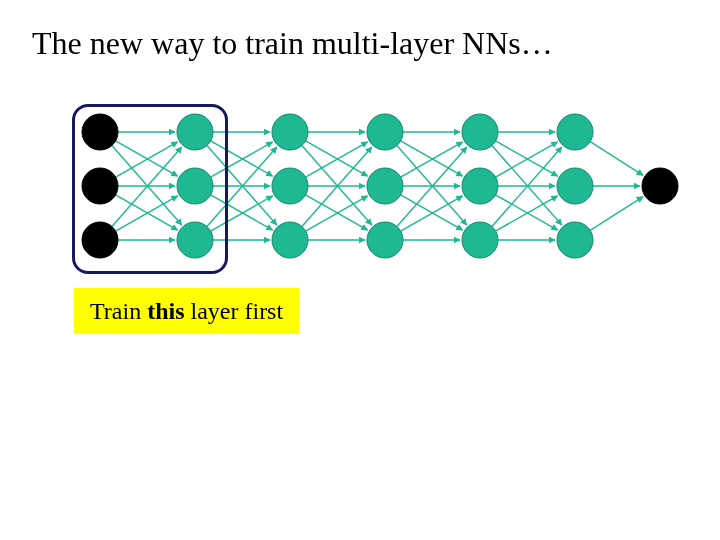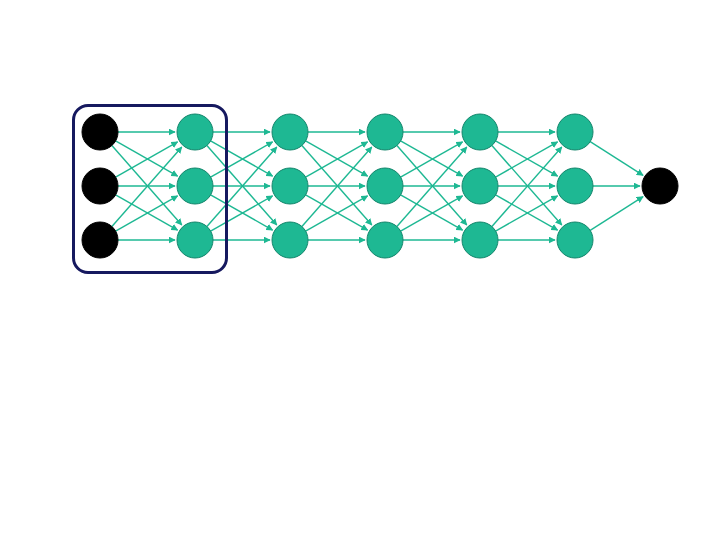--- a/index.html
+++ b/index.html
@@ -44,20 +44,21 @@
     font-size: 24px;
     line-height: 1.1;
   }
   .caption-box .bold { font-weight: bold; }
 </style>
 </head>
 <body>
 
 <div class="slide">
 
+  <div class="title">The new way to train multi-layer NNs…</div>
 
   <div class="net">
     <svg width="620" height="180" viewBox="0 0 620 180" xmlns="http://www.w3.org/2000/svg">
       <defs>
         <marker id="arrow" viewBox="0 0 10 10" refX="9" refY="5" markerWidth="5" markerHeight="5" orient="auto-start-reverse">
           <path d="M 0 0 L 10 5 L 0 10 z" fill="#1EB893"></path>
         </marker>
       </defs>
       <g id="edges">
           <line x1="48.0" y1="30.0" x2="105.0" y2="30.0" stroke="#1EB893" stroke-width="1.4" marker-end="url(#arrow)"></line>
@@ -128,14 +129,17 @@
           <circle cx="505" cy="30" r="18" fill="#1EB893" stroke="#14866c" stroke-width="1"></circle>
           <circle cx="505" cy="84" r="18" fill="#1EB893" stroke="#14866c" stroke-width="1"></circle>
           <circle cx="505" cy="138" r="18" fill="#1EB893" stroke="#14866c" stroke-width="1"></circle>
           <circle cx="590" cy="84" r="18" fill="#000000" stroke="#000" stroke-width="1"></circle>
         </g>
     </svg>
 
     <div class="highlight-box" style="left: 2px; top: 2px; width: 150px; height: 164px; border-color: rgb(22, 25, 95);"></div>
   </div>
 
+  <div class="caption-box" style="left:74px; top:288px;">
+    <span>Train </span><span class="bold">this</span><span> layer first</span>
+  </div>
 
 </div>
 
 </body></html>

